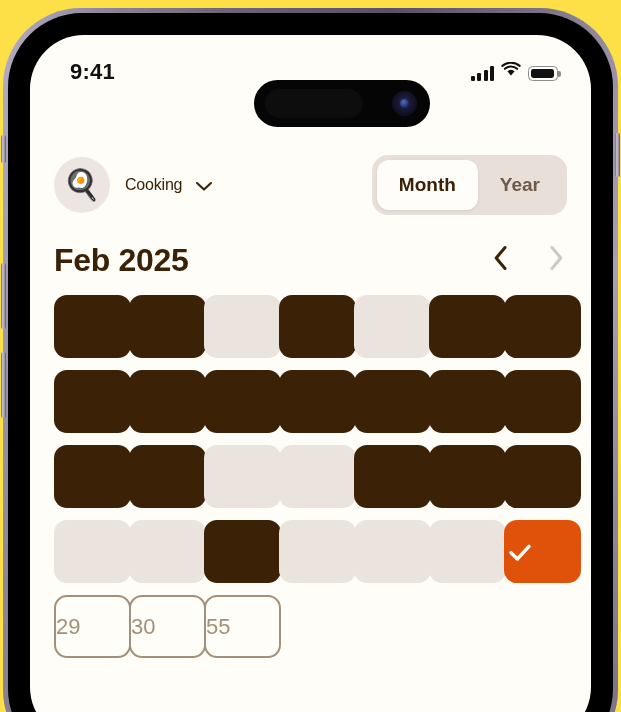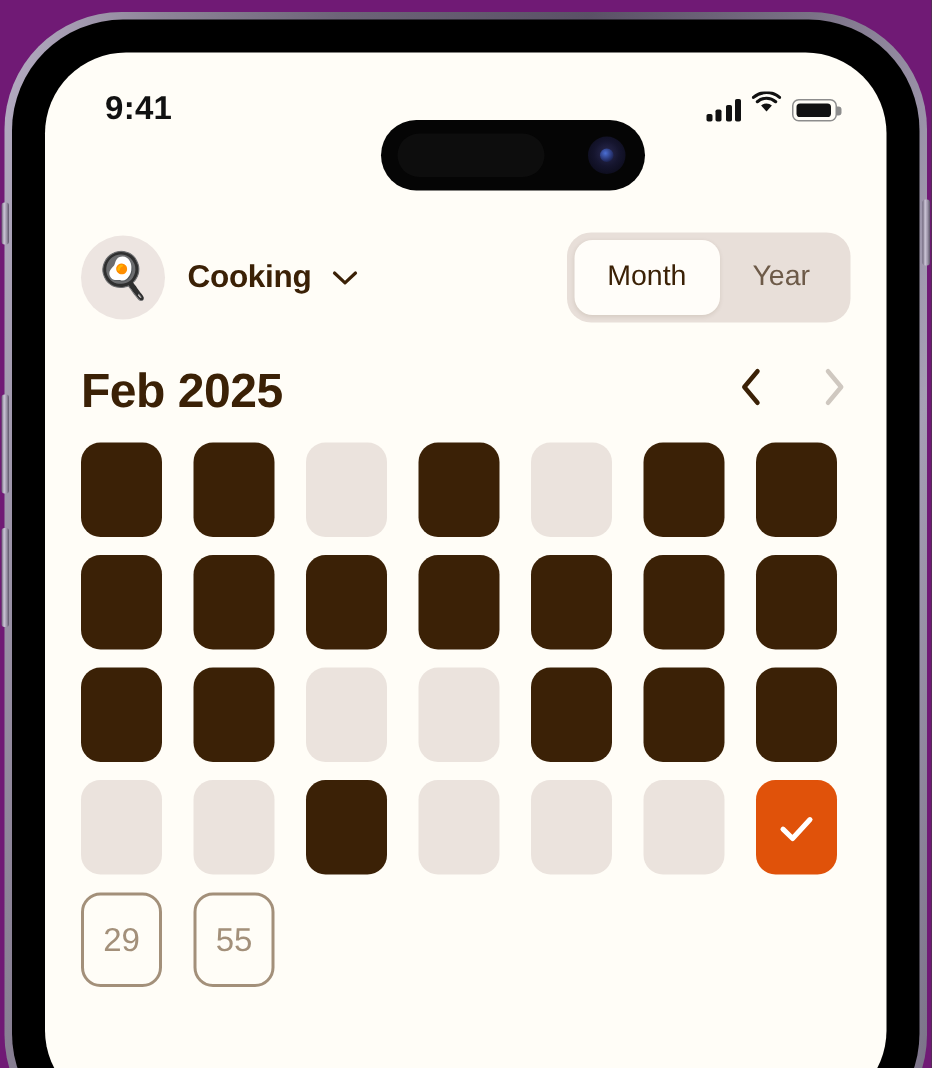--- a/index.html
+++ b/index.html
@@ -16,21 +16,21 @@
     -webkit-font-smoothing: antialiased;
   }
 
   
   #phone-frame {
     position: absolute;
     left: 0;
     top: 0;
     width: 621px;
     height: 712px;
-    background: #701a75;
+    background: #fde047;
   }
   .frame-band {
     position: absolute;
     left: 3px;
     top: 8px;
     width: 615px;
     height: 760px;
     border-radius: 78px;
     background: linear-gradient(100deg, #b6aec4 0%, #8d8498 14%, #6d6478 30%,
                 #5a5166 52%, #7a7186 72%, #a79fb5 88%, #756c82 100%);
@@ -206,22 +206,22 @@
     height: 56px;
     border-radius: 50%;
     background: #EDE5E1;
     display: flex;
     align-items: center;
     justify-content: center;
     font-size: 30px;
     line-height: 1;
   }
   #habit-name {
-    font-size: 21px;
-    font-weight: bold;
+    font-size: 16px;
+    font-weight: normal;
     color: #3B2106;
     letter-spacing: -0.2px;
   }
   #habit-chevron {
     margin-left: -2px;
     margin-top: 3px;
   }
 
   
   #period-toggle {
@@ -241,25 +241,26 @@
     align-items: center;
     justify-content: center;
     height: 50px;
     padding: 0 22px;
     border-radius: 12px;
     font-size: 19px;
     color: #6D5A48;
     cursor: pointer;
     white-space: nowrap;
     box-sizing: border-box;
+    font-weight: bold;
   }
   .seg.active {
     background: #FFFDF9;
     color: #3B2106;
-    font-weight: normal;
+    font-weight: bold;
     box-shadow: 0 1px 3px rgba(60,35,10,0.10);
   }
 
   
   #month-nav {
     position: absolute;
     left: 0;
     top: 108px;
     width: 561px;
     height: 52px;
@@ -291,27 +292,26 @@
     position: absolute;
     left: 24px;
     top: 168px;
     display: grid;
     grid-template-columns: repeat(7, 63px);
     grid-auto-rows: 63px;
     column-gap: 12px;
     row-gap: 12px;
   }
   .cell {
-    width: 54px;
+    width: 77px;
     height: 63px;
     border-radius: 13px;
     box-sizing: border-box;
     display: flex;
     align-items: center;
-    justify-content: center;
     cursor: pointer;
   }
   .cell.done    { background: #3B2106; }
   .cell.empty   { background: #EBE3DD; }
   .cell.today   { background: #E0520A; }
   .cell.future  {
     background: transparent;
     border: 2.2px solid #A3907A;
     color: #A3907A;
     font-size: 22px;
@@ -426,19 +426,22 @@
           <div class="cell empty"></div>
           <div class="cell today">
             <span style="display: block; line-height: 0;"><svg width="32" height="32" viewBox="0 0 32 32">
                 <path d="M7 16.8 L13.4 23 L25 10.4" stroke="#FFFFFF" stroke-width="3.4" fill="none" stroke-linecap="round" stroke-linejoin="round"></path>
               </svg></span>
           </div>
           <div class="cell future">
             <span>29</span>
           </div>
           <div class="cell future">
+            <span>30</span>
+          </div>
+          <div class="cell future">
             <span>55</span>
           </div>
         </div>
 
     </div>
   </div>
 </div>
 
 </body></html>

